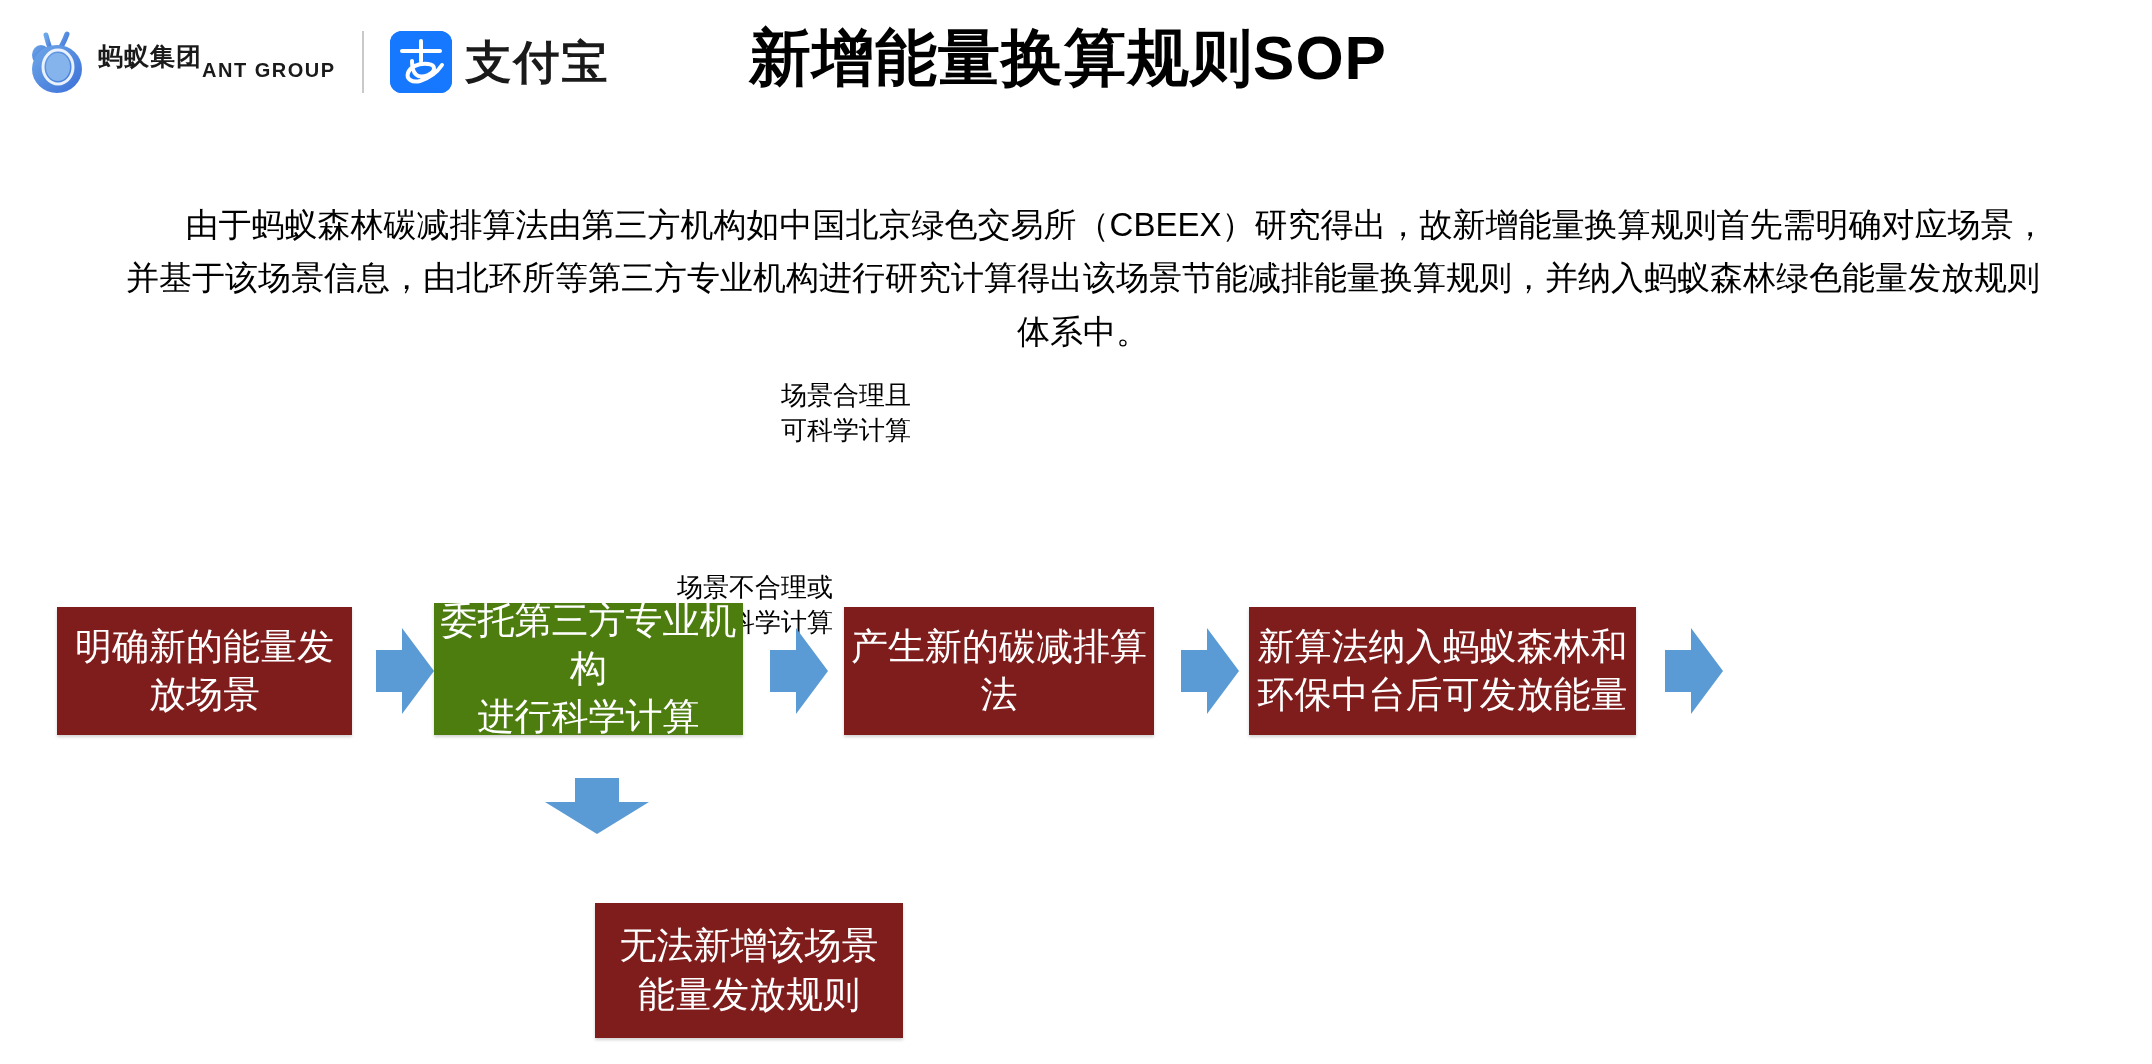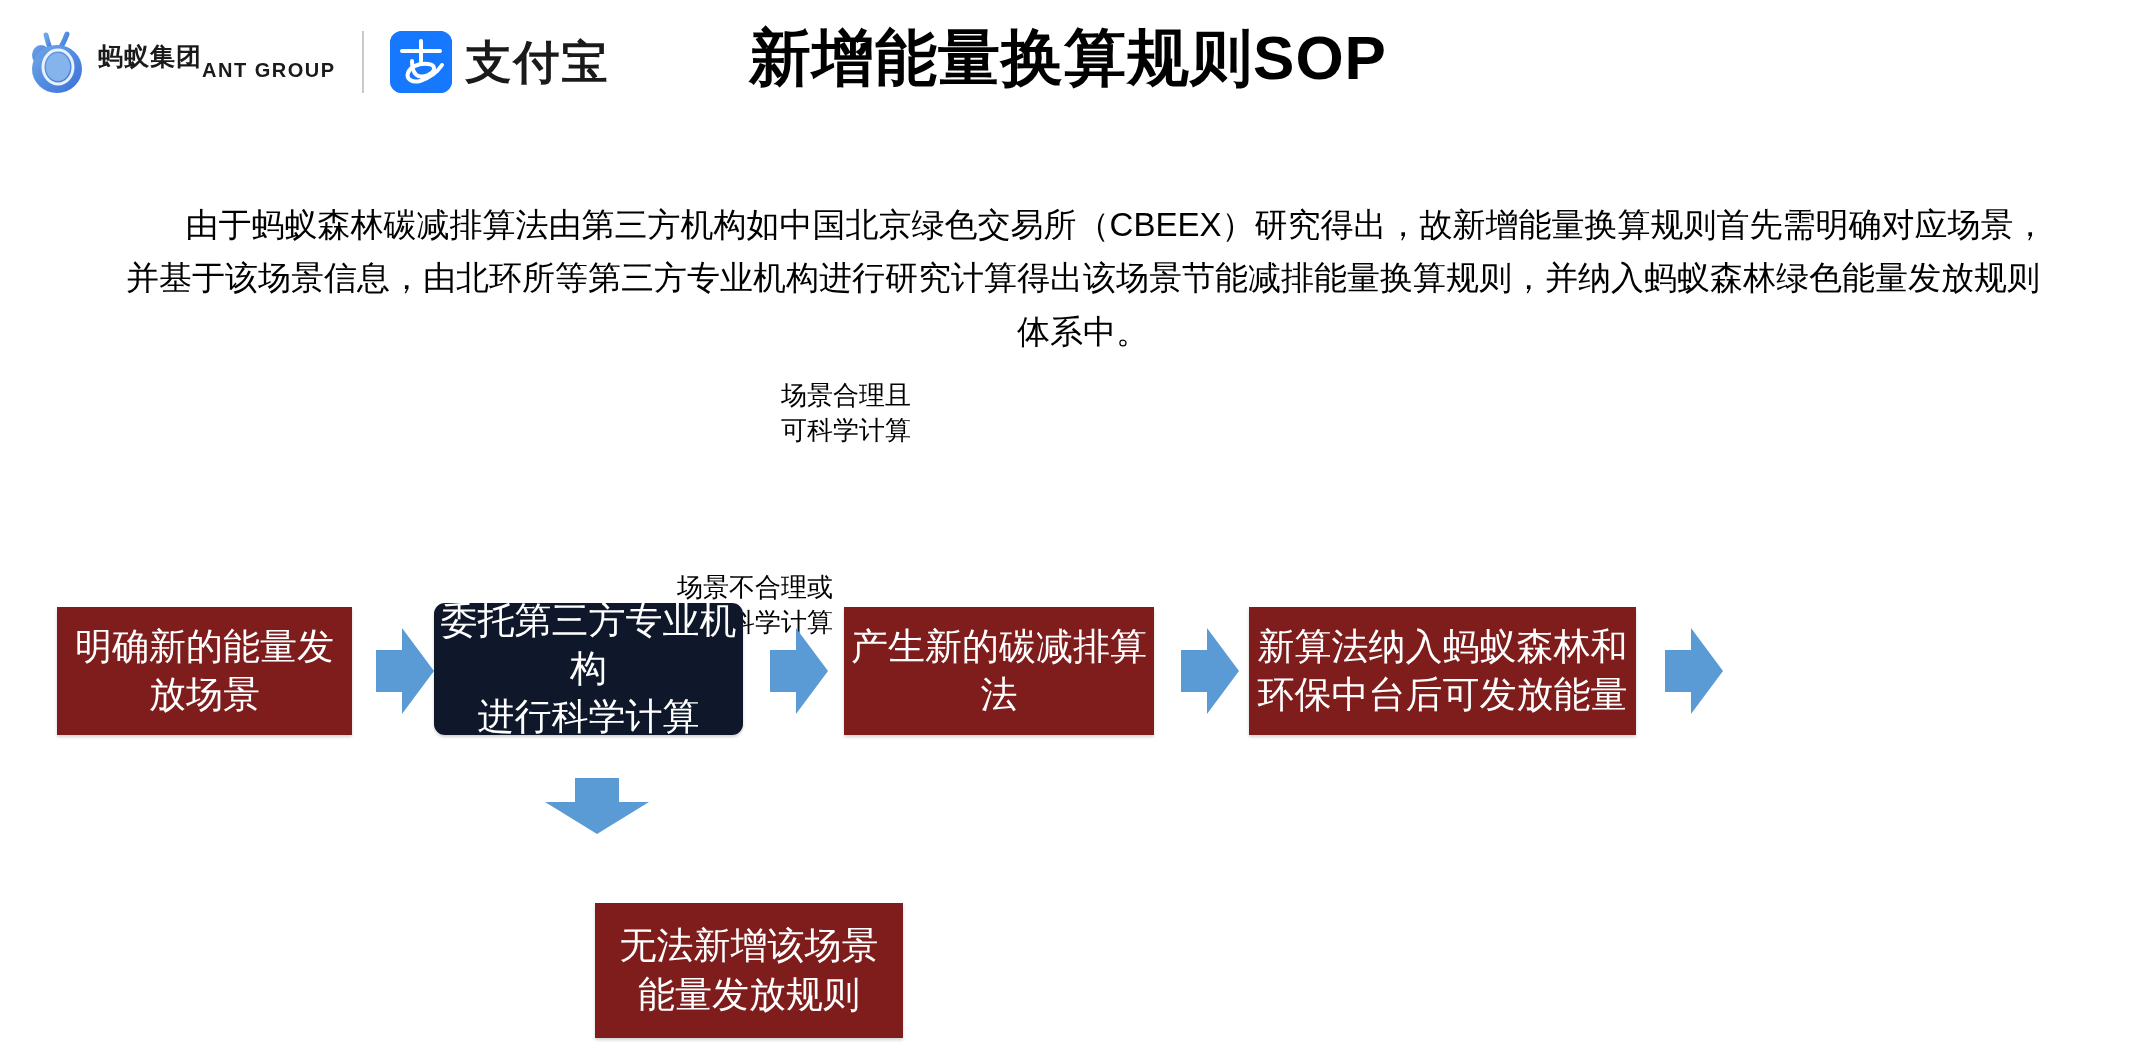--- a/index.html
+++ b/index.html
@@ -37,21 +37,21 @@
   
   #flow{position:absolute;left:0;top:0;width:2152px;height:1064px;}
 
   .node{
     position:absolute;display:flex;align-items:center;justify-content:center;
     color:#fff;text-align:center;line-height:1.3;
     font-size:37px;font-weight:400;
     box-shadow:0 2px 3px rgba(0,0,0,.18);
   }
   .node.blue{background:#7f1d1d;}
-  .node.brown{background:#0f172a;border-radius:11px;}
+  .node.brown{background:#4d7c0f;}
 
   #node-1{left:57px;  top:607px; width:295px; height:128px;}
   #node-2{left:434px; top:603px; width:309px; height:132px;}
   #node-3{left:844px; top:607px; width:310px; height:128px;}
   #node-4{left:1249px;top:607px; width:387px; height:128px;}
   #node-5{left:595px; top:903px; width:308px; height:135px;}
 
   .arrow-right{position:absolute;width:58px;height:86px;}
   #arrow-1{left:376px;top:628px;}
   #arrow-2{left:770px;top:628px;}

